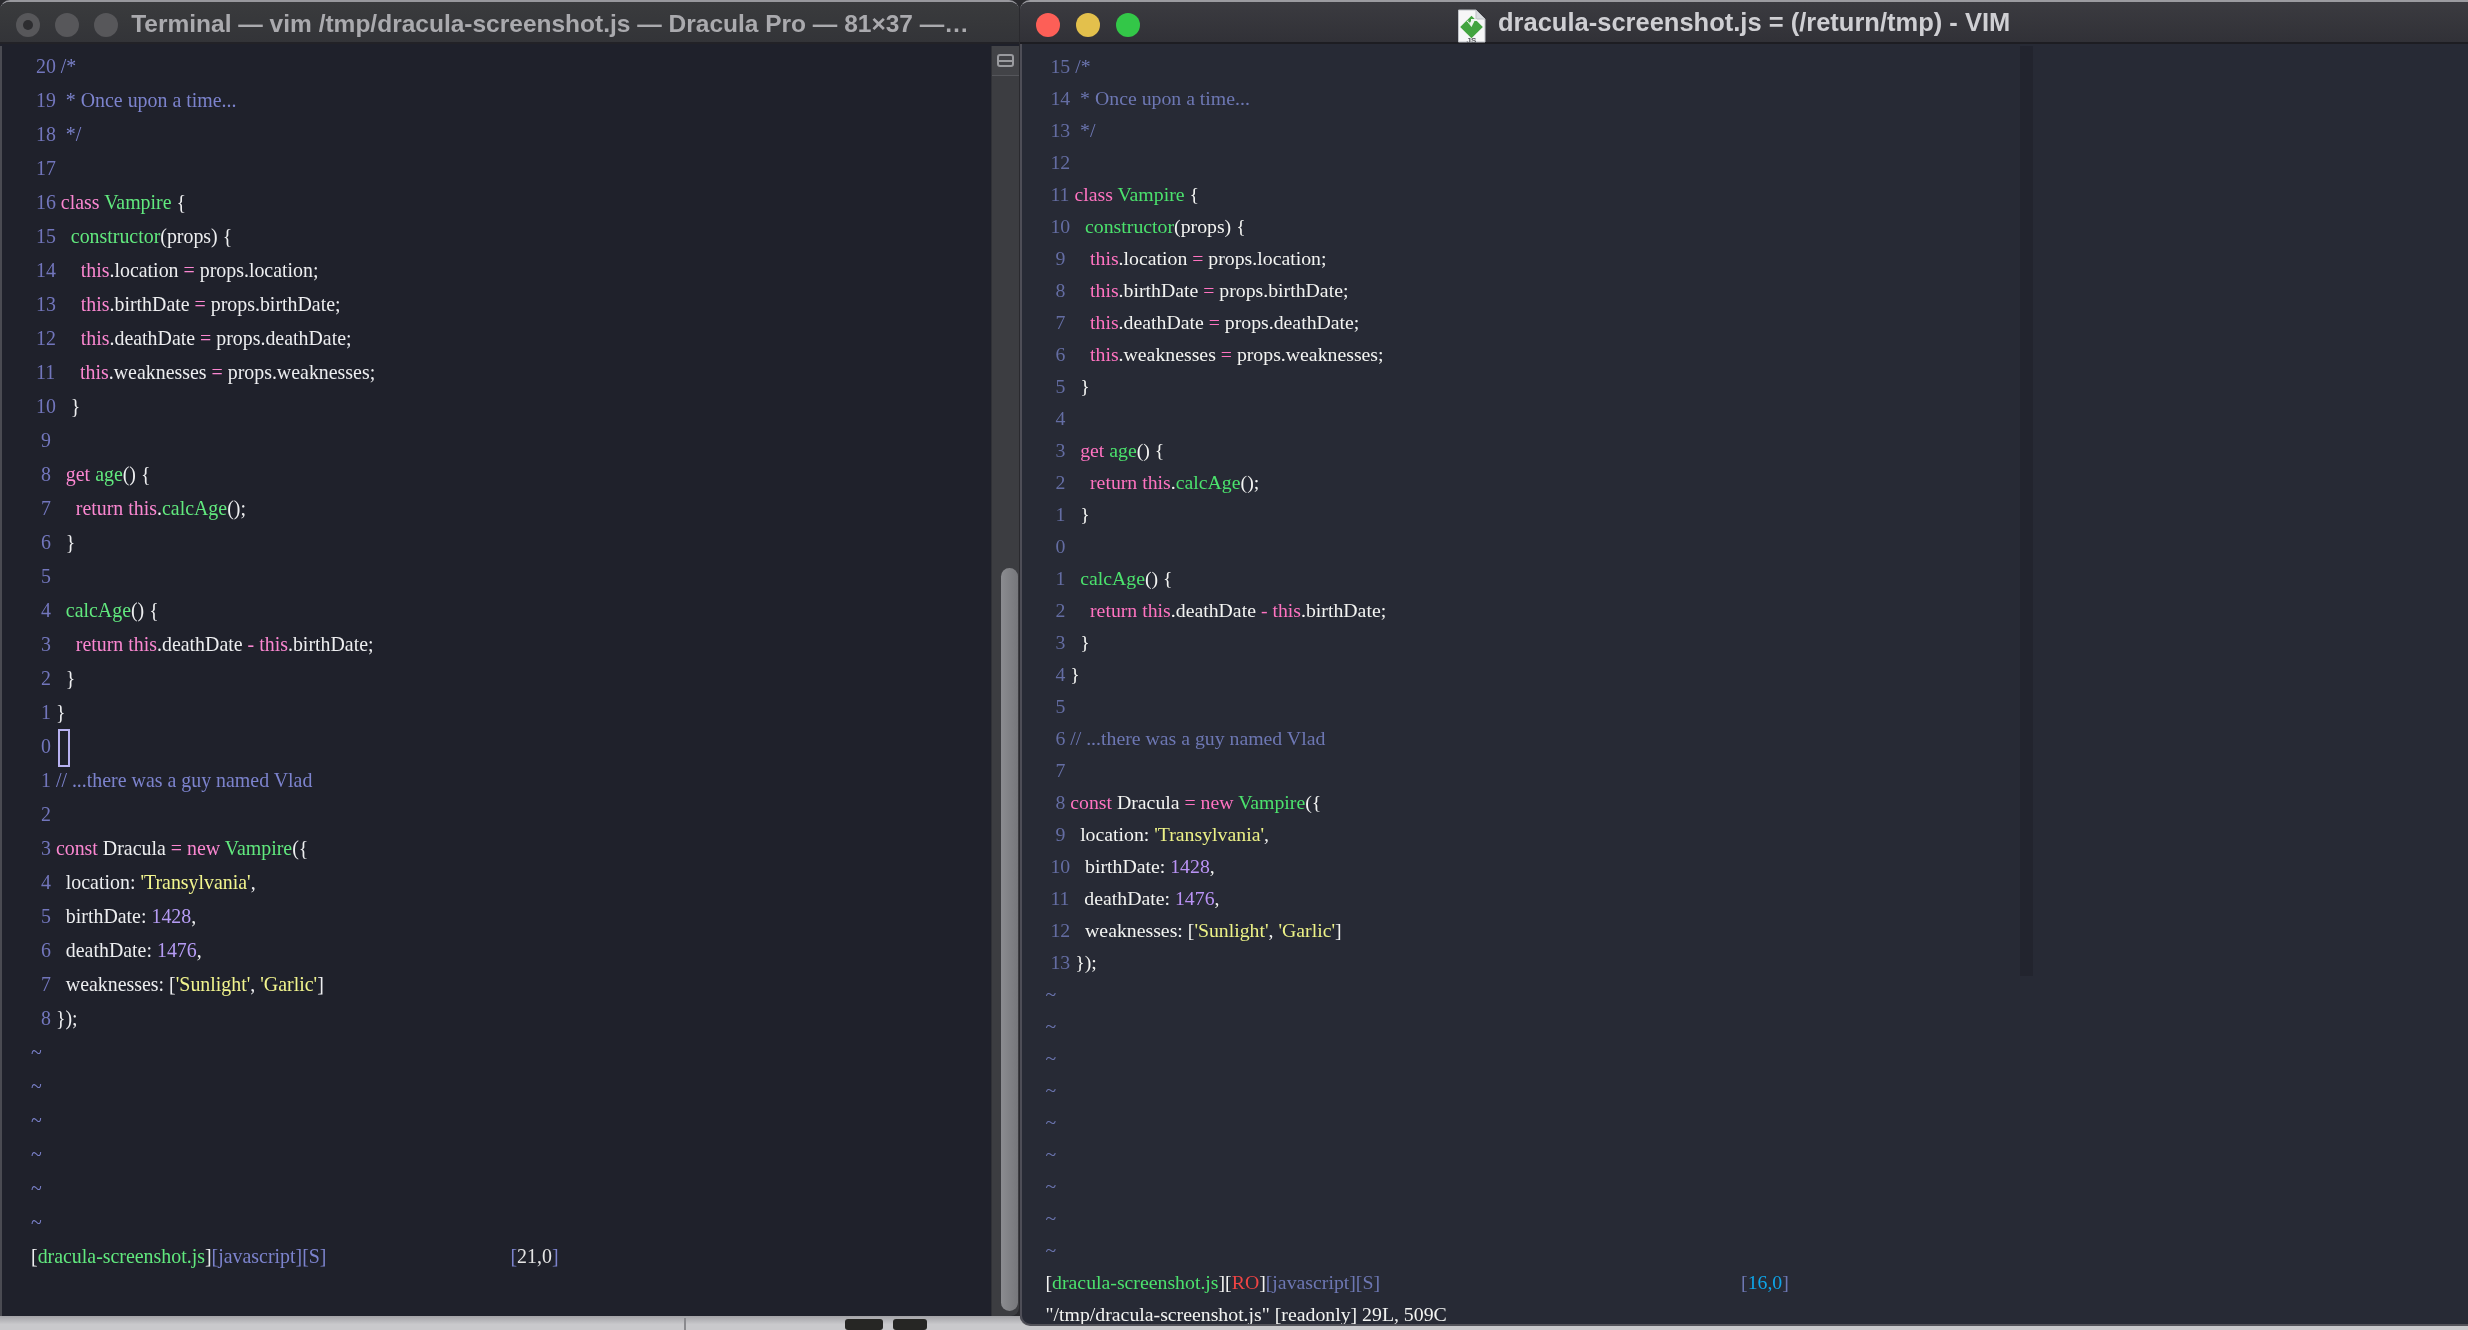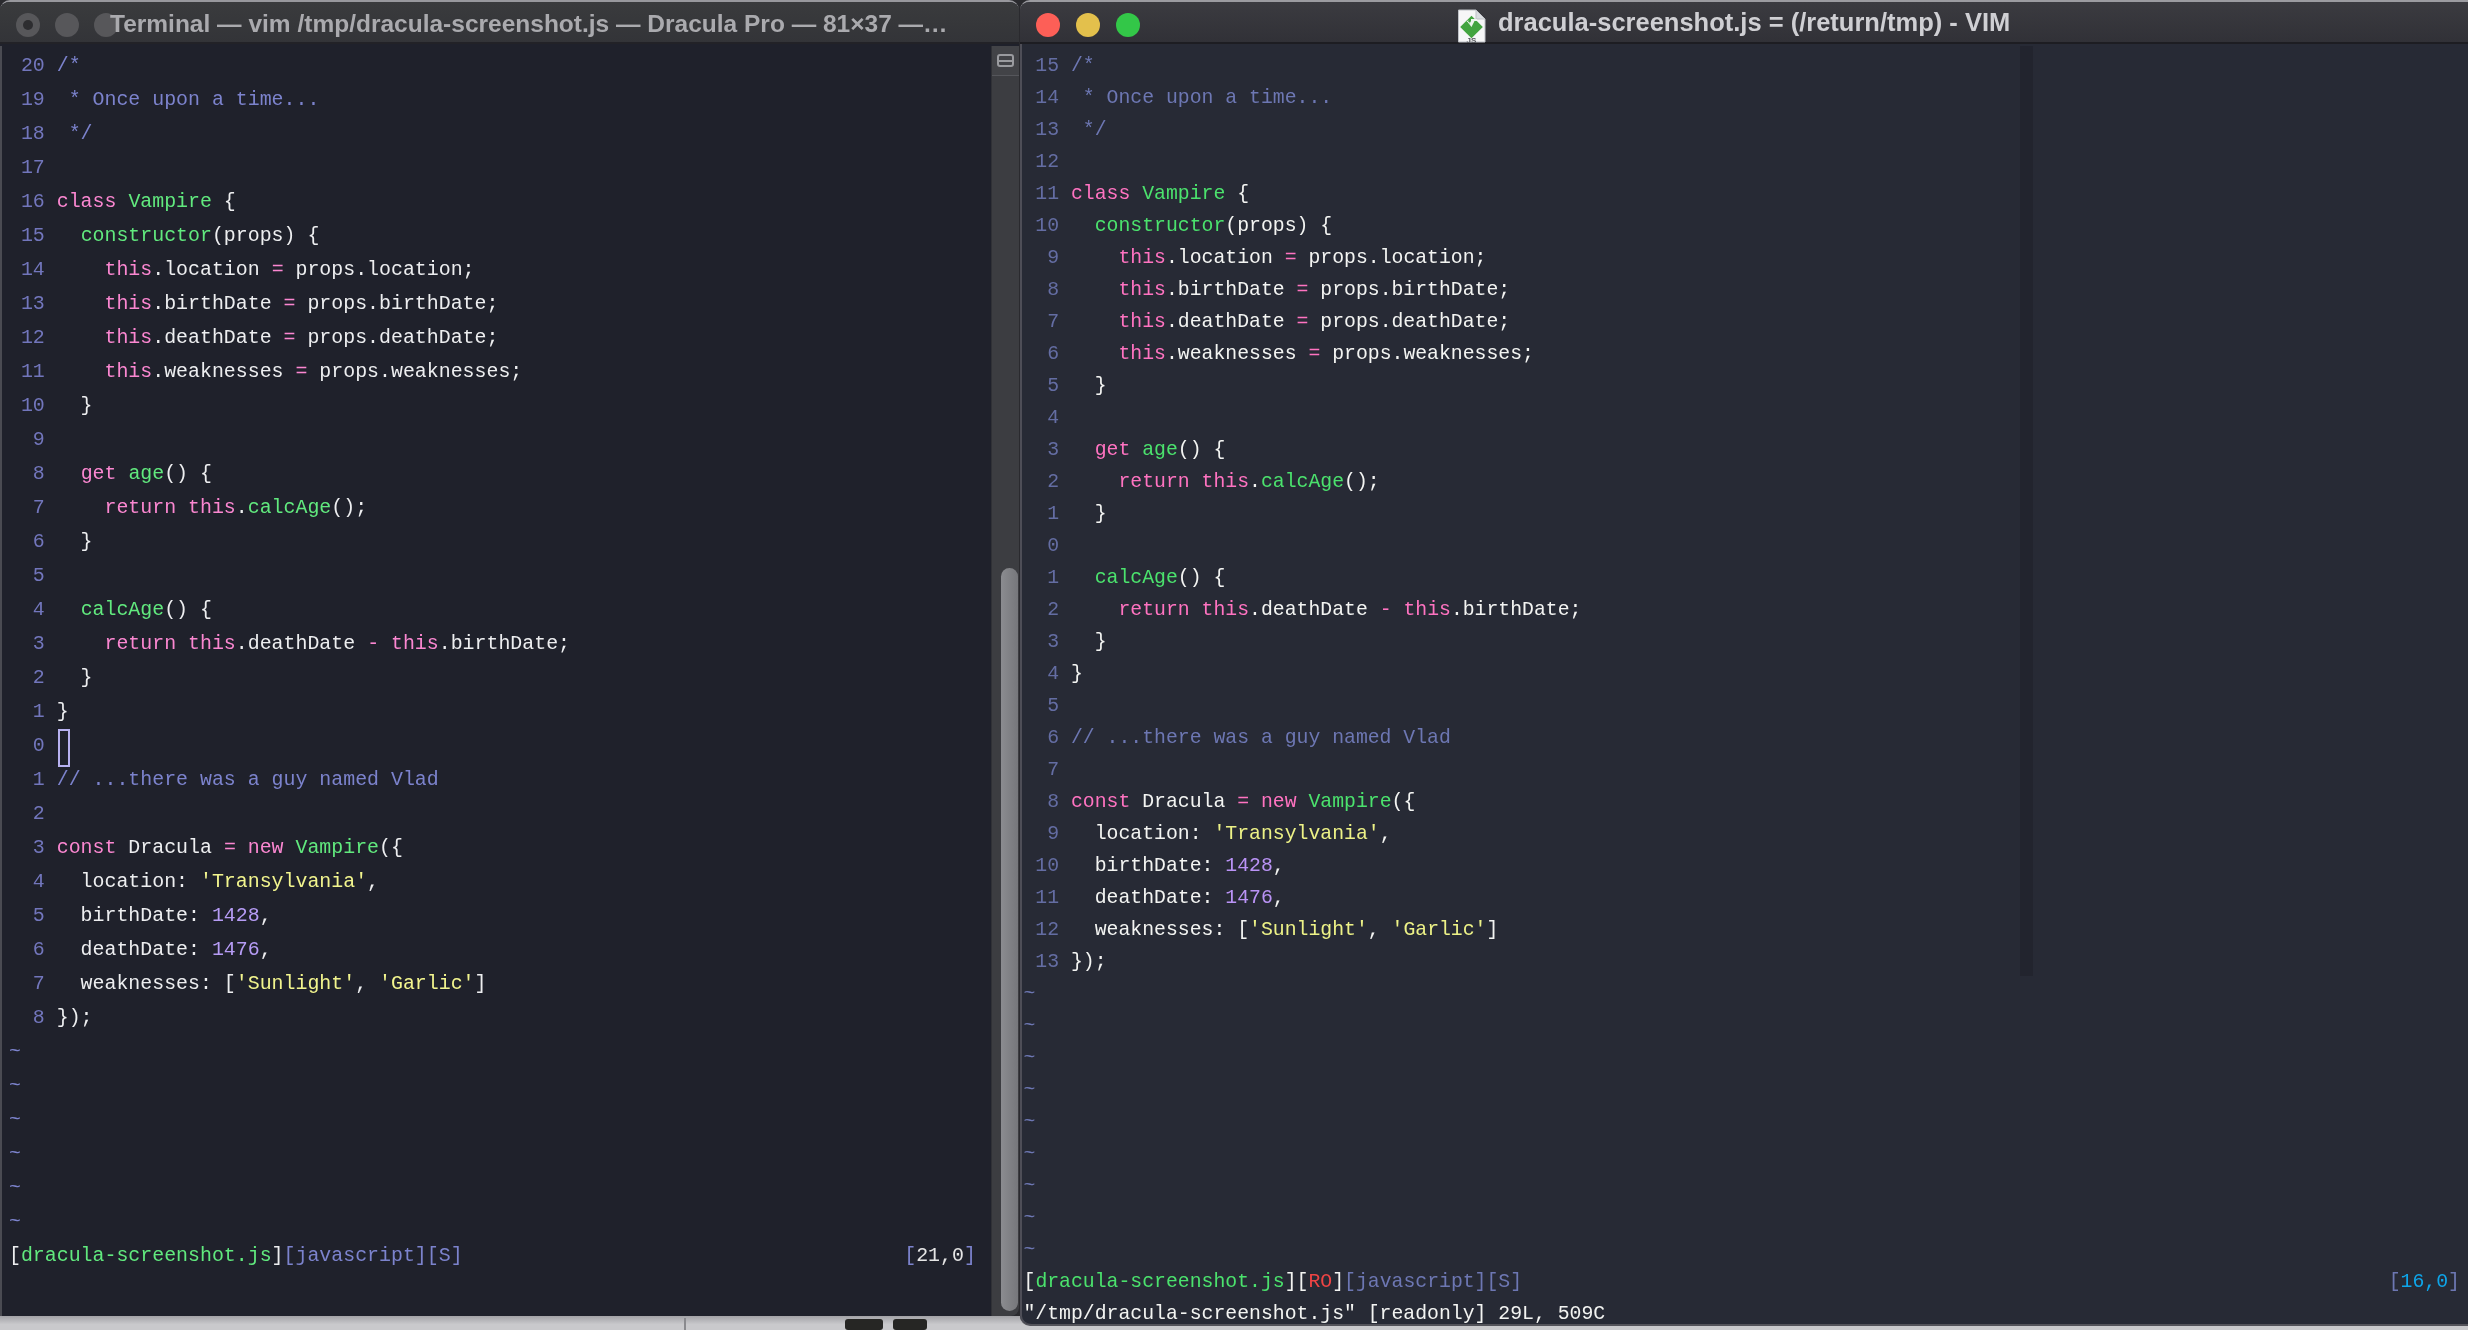--- a/index.html
+++ b/index.html
@@ -1,24 +1,24 @@
 <!DOCTYPE html>
 <html><head><meta charset="utf-8"><style>
 * { margin:0; padding:0; box-sizing:border-box; }
 html,body { width:2468px; height:1330px; overflow:hidden; background:#2a2a2e; }
 .win { position:absolute; }
-.mono { font-family:Liberation Mono, monospace; white-space:pre; position:absolute; }
+.mono { font-family:Liberation Serif, serif; white-space:pre; position:absolute;margin-left:22px; }
 .mono .row { white-space:pre; }
 .mono i { font-style:normal; }
 
 #lwin { left:0; top:0; width:1019px; height:1316px; background:#1f212b;
         border-radius:10px 10px 8px 0; border-top:2px solid #98989d; overflow:hidden; }
 #ltitle { position:absolute; left:0; top:0; width:100%; height:42px;
           background:linear-gradient(#3a3b3d,#333438); border-bottom:2px solid #222227; }
-#ltitletext { position:absolute; left:110px; top:8px; width:880px; text-align:left;
+#ltitletext { position:absolute; left:110px; top:8px; width:880px; text-align:center;
               font:700 24.5px "Liberation Sans", sans-serif; color:#aaaaae; white-space:nowrap; }
 .tl { position:absolute; top:11px; width:24px; height:24px; border-radius:50%; }
 #lwin .tl { background:#57575a; }
 #lwin .tl.dot::after { content:""; position:absolute; left:7px; top:7px; width:10px; height:10px;
                        border-radius:50%; background:#2d2d30; }
 #lbody-edge { position:absolute; left:0; top:44px; width:2px; height:1272px; background:#4a4b52; }
 #lsb { position:absolute; left:991px; top:44px; width:28px; height:1272px; background:#3c3d41;
        border-left:1px solid #303136; }
 #lsb-btn { position:absolute; left:0; top:0; width:28px; height:30px; background:#424347;
            border-bottom:1px solid #55565b; }

